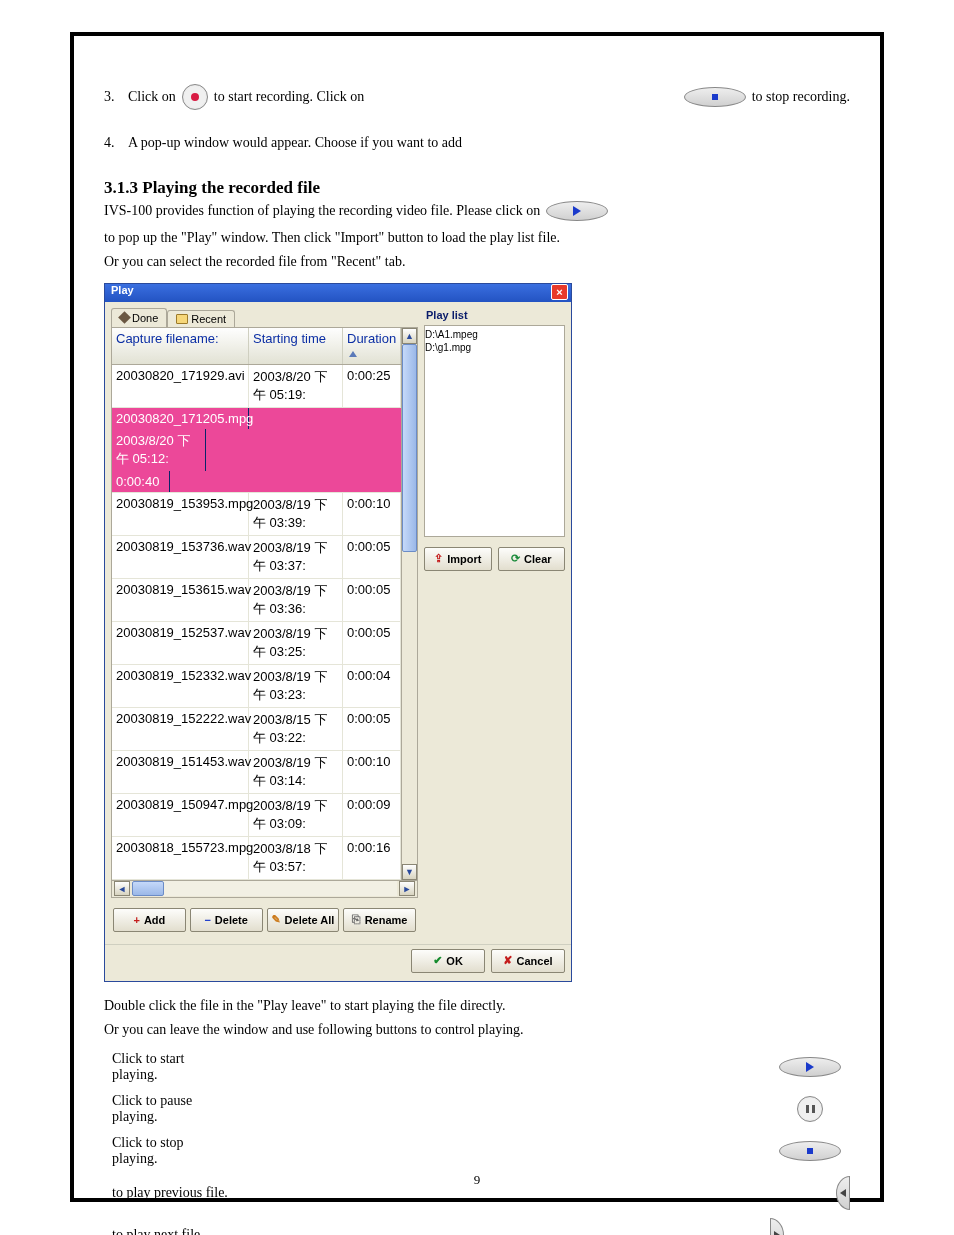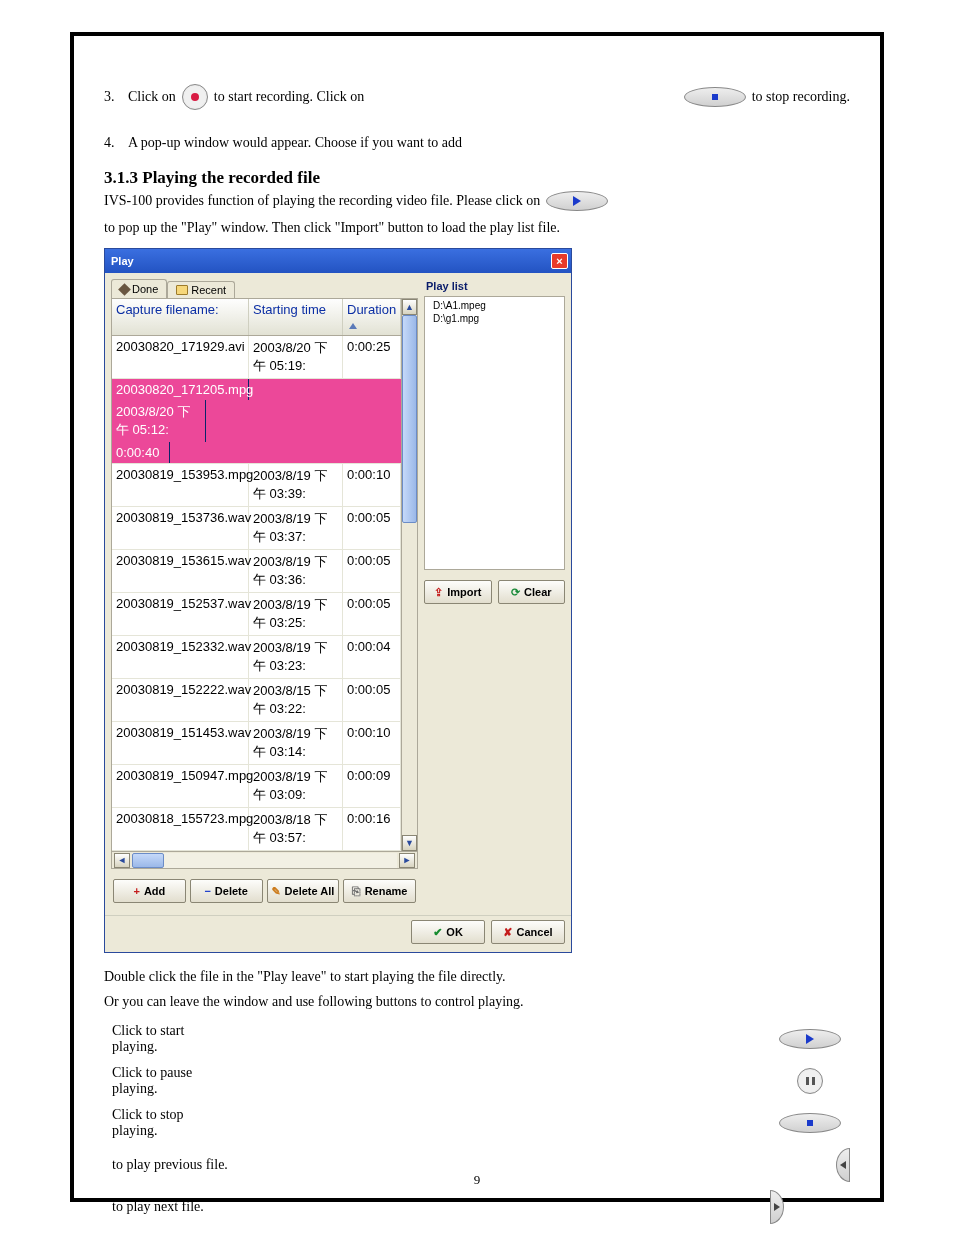--- a/index.html
+++ b/index.html
@@ -13,24 +13,24 @@
   .dot-r { width:8px;height:8px;border-radius:50%; background:#d81b43; }
   .dot-b { width:6px;height:6px; background:#1a3acb; }
   .tri-play { width:0;height:0;border-top:5px solid transparent;border-bottom:5px solid transparent;border-left:8px solid #1a3acb; }
   .pause-ii { display:flex; gap:3px; }
   .pause-ii div { width:3px;height:8px;background:#555; }
   .disc-wide { width:62px; height:20px; border-radius:62px / 20px; border:1px solid #888; background:linear-gradient(#eee,#d0d0d0); display:inline-flex; align-items:center; justify-content:center; }
   .disc-half-l { width:14px; height:34px; border-radius: 14px 0 0 14px / 17px 0 0 17px; border:1px solid #888; background:linear-gradient(#eee,#d0d0d0); display:inline-flex; align-items:center; justify-content:center; }
   .disc-half-r { width:14px; height:34px; border-radius: 0 14px 14px 0 / 0 17px 17px 0; border:1px solid #888; background:linear-gradient(#eee,#d0d0d0); display:inline-flex; align-items:center; justify-content:center; }
   .tri-l-sm { width:0;height:0;border-top:4px solid transparent;border-bottom:4px solid transparent;border-right:6px solid #444; }
   .tri-r-sm { width:0;height:0;border-top:4px solid transparent;border-bottom:4px solid transparent;border-left:6px solid #444; }
-  .heading2 { font-size: 17px; font-weight: bold; margin-top: 12px; }
+  .heading2 { font-size: 17px; font-weight: bold; margin-top: 22px; }
   
   .playdlg { position: relative; width: 468px; margin: 10px 0 0 0; font-family: Tahoma, Arial, sans-serif; font-size: 11px; border:1px solid #2a4a9c; background:#ece9d8; }
-  .titlebar { height:24px; background: linear-gradient(#3a6fe0,#2353c2); color:#fff; font-weight:bold; display:flex; align-items:center; justify-content:space-between; padding:0 3px 0 6px; }
+  .titlebar { height:18px; background: linear-gradient(#3a6fe0,#2353c2); color:#fff; font-weight:bold; display:flex; justify-content:space-between; padding:0 3px 0 6px; }
   .closex { width:17px;height:16px;background:#e83a2a;border:1px solid #fff;color:#fff;display:flex;align-items:center;justify-content:center;font-weight:bold;font-size:11px;border-radius:2px; }
   .dlg-body { display:flex; padding:6px 6px 0 6px; gap:6px; }
   .left-pane { flex:1; display:flex; flex-direction:column; }
   .tabs { display:flex; gap:0; }
   .tab { background:#ece9d8; border:1px solid #aca899; border-bottom:none; padding:2px 8px; display:flex; align-items:center; gap:3px; border-radius:3px 3px 0 0; }
   .tab.inactive { background:#ece9d8; margin-top:2px; font-size:11px; }
   .tabpane { border:1px solid #aca899; background:#fff; }
   .grid-head, .grid-row { display:flex; font-size:13px; }
   .grid-head { background: linear-gradient(#fefefe,#e2e2d4); border-bottom:1px solid #aca899; }
   .gh { border-right:1px solid #cfcfc0; padding:3px 4px; color:#0b2ea4; }
@@ -42,21 +42,21 @@
   .grid-row.sel { background:#ec4899; color:#fff;flex-direction:column; }
   .grid-row.sel .gh { color:#fff; border-right-color:#0a246a; }
   .hscroll { display:flex; align-items:center; justify-content:space-between; height:17px; background:#ece9d8; border-top:1px solid #aca899; padding:0 2px; }
   .scrbtn { width:16px;height:15px;border:1px solid #8a8674;background:linear-gradient(#fefefe,#d8d4c0);display:flex;align-items:center;justify-content:center;font-size:9px;color:#2a4a9c; }
   .scrtrack { flex:1; height:15px; background:#f2f0e4; margin:0 2px; position:relative; }
   .scrthumb { position:absolute; left:0; width:32px; height:15px; background:linear-gradient(#c5d9f9,#9bb8e8); border:1px solid #6b8cc7; border-radius:2px; }
   .btnrow { display:flex; gap:4px; padding:10px 2px 8px 2px; }
   .winbtn { flex:1; height:24px; border:1px solid #8a8674; background:linear-gradient(#fdfdfb,#e2dece); display:flex; align-items:center; justify-content:center; gap:4px; font-size:11px; font-weight:bold; border-radius:2px; }
   .right-pane { width:162px; display:flex; flex-direction:column; }
   .pl-title { font-weight:bold; color:#0a1c6a; font-size:11px; padding:1px 2px 4px 2px; }
-  .pl-box { border:1px solid #aca899; background:#fff; height:274px; padding:2px 8px; font-size:10px; line-height:1.3; }
+  .pl-box { border:1px solid #aca899; background:#fff; height:212px; padding:2px 0; font-size:10px; line-height:1.3; }
   .btnrow2 { display:flex; gap:6px; padding:10px 0 8px 0; }
   .btnrow2 .winbtn { flex:1; font-weight:bold; }
   .btnrow3 { display:flex; gap:6px; justify-content:flex-end; padding:4px 6px 8px 6px; border-top:1px solid #cfcfc0; margin-top:4px; }
   .btnrow3 .winbtn { width:74px; flex:none; }
   .ck { color:#158b2e; font-weight:bold; }
   .xk { color:#c41c1c; font-weight:bold; }
   .sortarrow { display:inline-block; width:0;height:0;border-left:4px solid transparent;border-right:4px solid transparent;border-bottom:6px solid #5b7ab9; margin-left:2px; vertical-align:middle; }
   .vscroll { width:16px; background:#ece9d8; border-left:1px solid #aca899; display:flex; flex-direction:column; }
   .tbody-wrap { display:flex; }
   .tbody-rows { flex:1; }
@@ -135,20 +135,21 @@
 
     <div class="heading2">3.1.3 Playing the recorded file</div>
 
     <div class="inline-row" style="margin-top:0;">
       <span>IVS-100 provides function of playing the recording video file.  Please click on</span>
       <span class="disc-wide">
           <span class="tri-play"></span>
         </span>
     </div>
     <div class="para">to pop up the "Play" window.  Then click "Import" button to load the play list file.</div>
+    <div class="para">Or you can select the recorded file from "Recent" tab.</div>
 
     <div class="playdlg">
       <div class="titlebar">
         <span>Play</span>
         <span class="closex">×</span>
       </div>
       <div class="dlg-body">
 
         <div class="left-pane">
           <div class="tabs">

